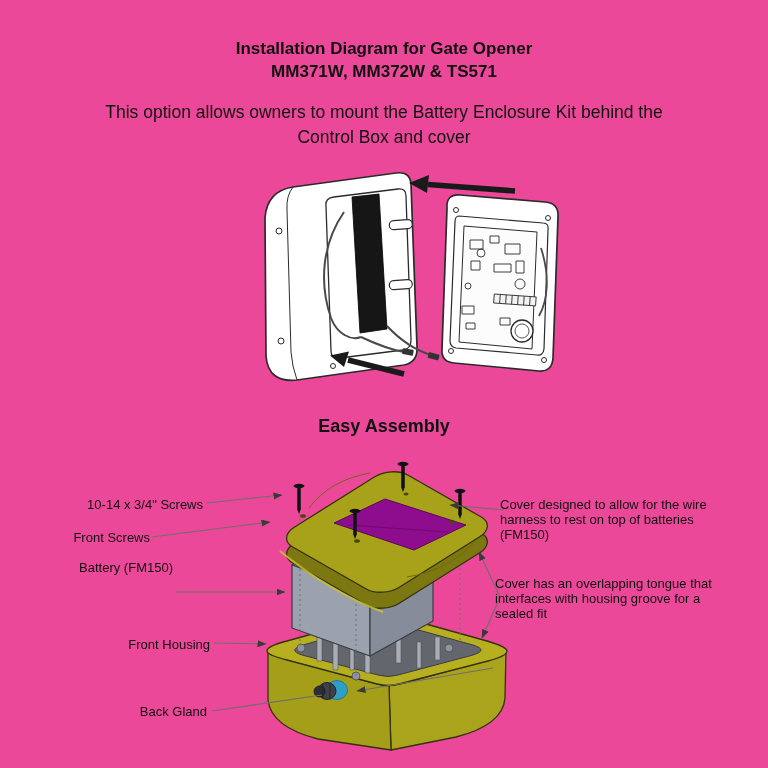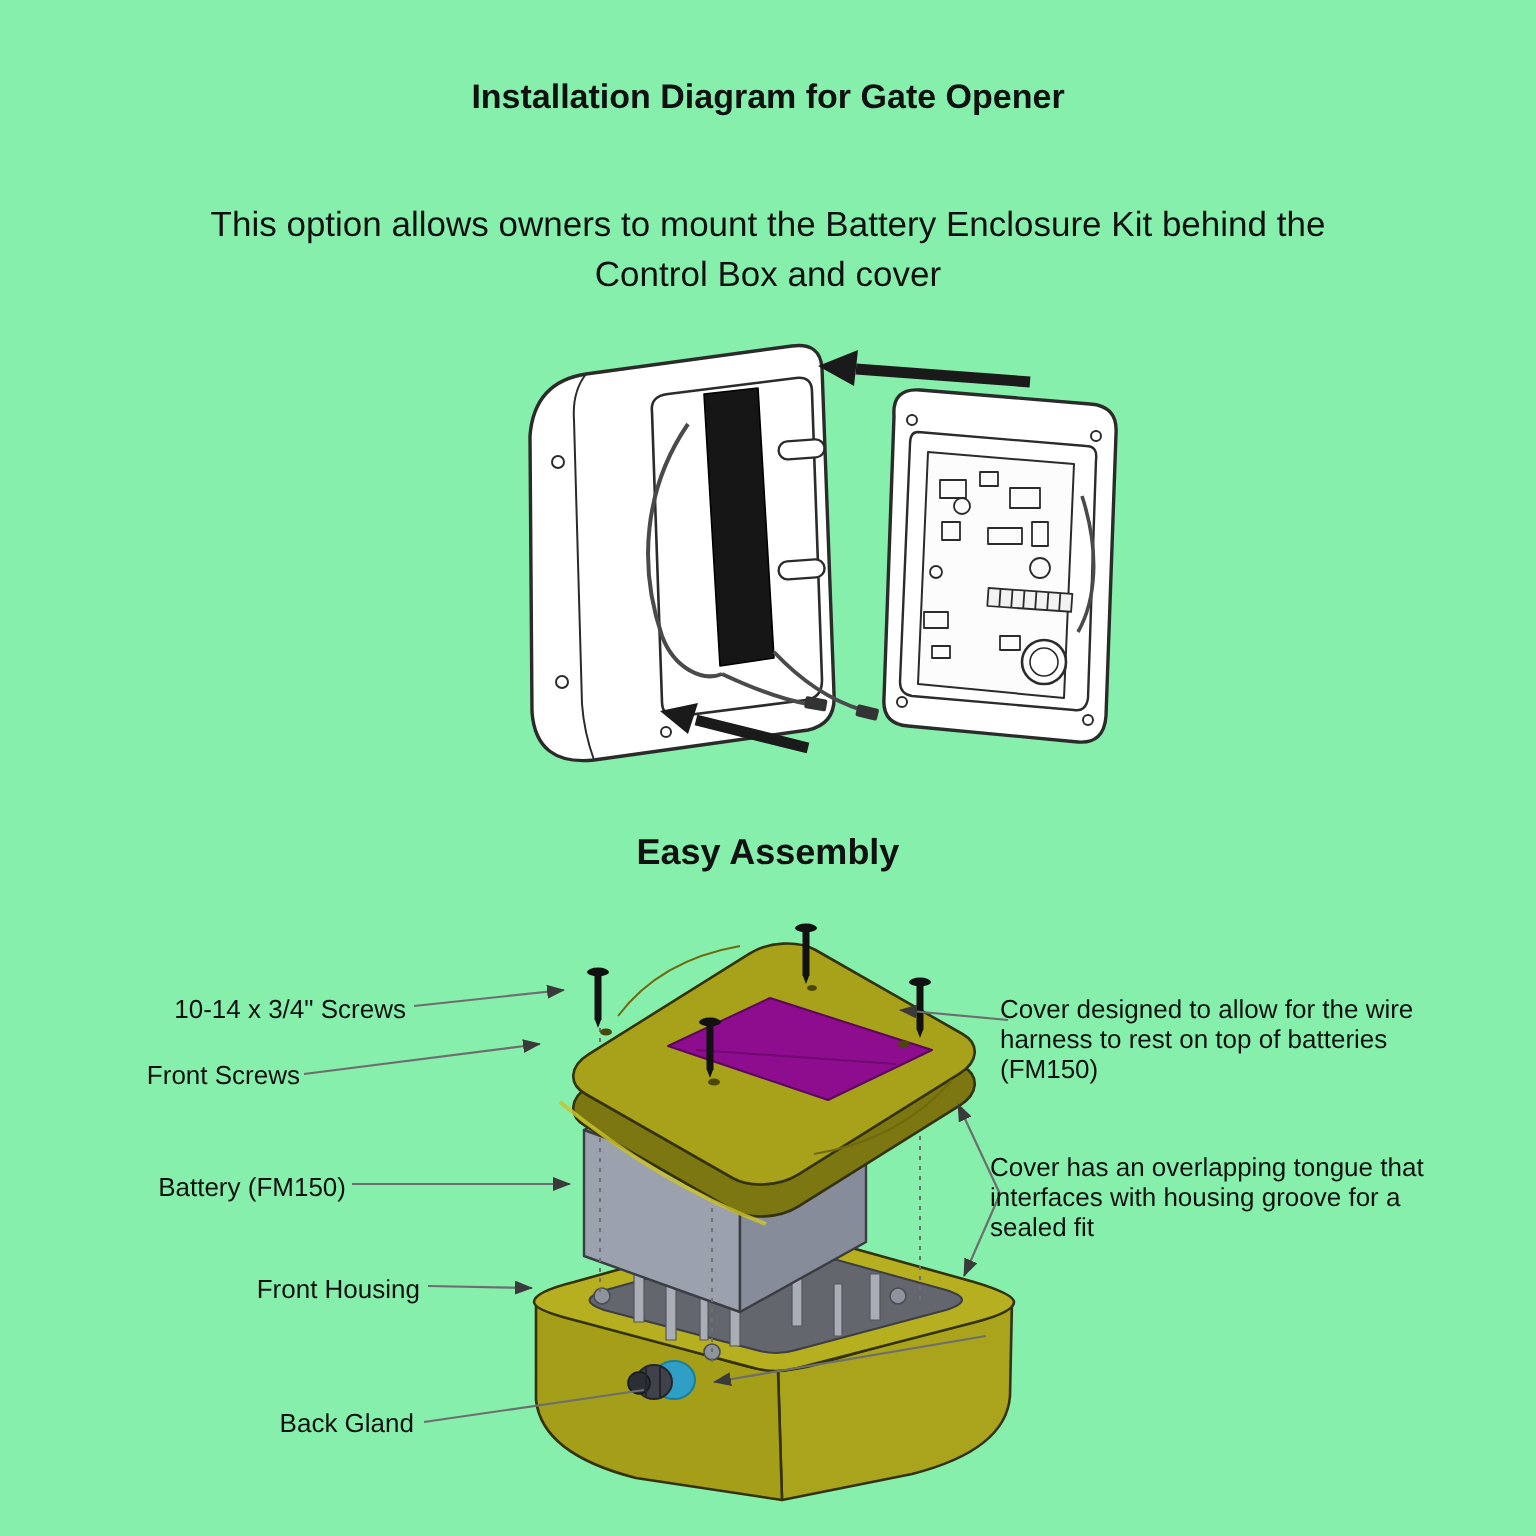--- a/index.html
+++ b/index.html
@@ -1,31 +1,31 @@
 <!DOCTYPE html>
 <html><head>
 <meta charset="utf-8">
 <style>
   html,body{margin:0;padding:0;background:#fff;}
-  .page{position:relative;width:768px;height:768px;background:#86efac;overflow:hidden;
+  .page{position:relative;width:768px;height:768px;background:#ec4899;overflow:hidden;
         font-family:"Liberation Sans",sans-serif;color:#111;}
   .art{position:absolute;left:0;top:0;width:768px;height:768px;}
   .txt{position:absolute;}
   .title{left:0;top:37px;width:768px;text-align:center;font-weight:bold;
          font-size:17px;line-height:23px;}
   .subtitle{left:84px;top:100px;width:600px;text-align:center;
             font-size:17.5px;line-height:25px;}
   .section-heading{left:0;top:416px;width:768px;text-align:center;
                    font-weight:bold;font-size:18px;}
   .lbl{position:absolute;font-size:13px;line-height:15px;color:#111;}
   .lbl.r{text-align:right;}
   .lbl.c{text-align:left;}
   .lbl-screws{left:43px;top:497px;width:160px;}
   .lbl-frontcover{left:40px;top:530px;width:110px;}
-  .lbl-battery{left:40px;top:586px;width:133px;}
+  .lbl-battery{left:40px;top:560px;width:133px;}
   .lbl-backhousing{left:60px;top:637px;width:150px;}
   .lbl-cablegland{left:60px;top:704px;width:147px;}
   .lbl-coverwire{left:500px;top:497px;width:218px;}
   .lbl-tongue{left:495px;top:576px;width:224px;}
   .lbl-modified{left:486px;top:651px;width:250px;}
 </style>
 </head>
 <body>
 
 <div class="page">
@@ -182,20 +182,21 @@
       <path d="M 212,711 L 322,695"></path>
       <path d="M 504,510 L 450,505" marker-end="url(#arw)"></path>
       <path d="M 500,597 L 479,552" marker-end="url(#arw)"></path>
       <path d="M 500,597 L 482,638" marker-end="url(#arw)"></path>
       <path d="M 493,668 L 357,691" marker-end="url(#arw)"></path>
     </g>
   </svg>
 
   <div class="txt title">
     <div>Installation Diagram for Gate Opener</div>
+    <div>MM371W, MM372W &amp; TS571</div>
   </div>
 
   <div class="txt subtitle">This option allows owners to mount the Battery Enclosure Kit behind the Control Box and cover</div>
 
   <div class="txt section-heading">Easy Assembly</div>
 
   <div class="lbl r lbl-screws">10-14 x 3/4" Screws</div>
   <div class="lbl r lbl-frontcover">Front Screws</div>
   <div class="lbl r lbl-battery">Battery (FM150)</div>
   <div class="lbl r lbl-backhousing">Front Housing</div>

